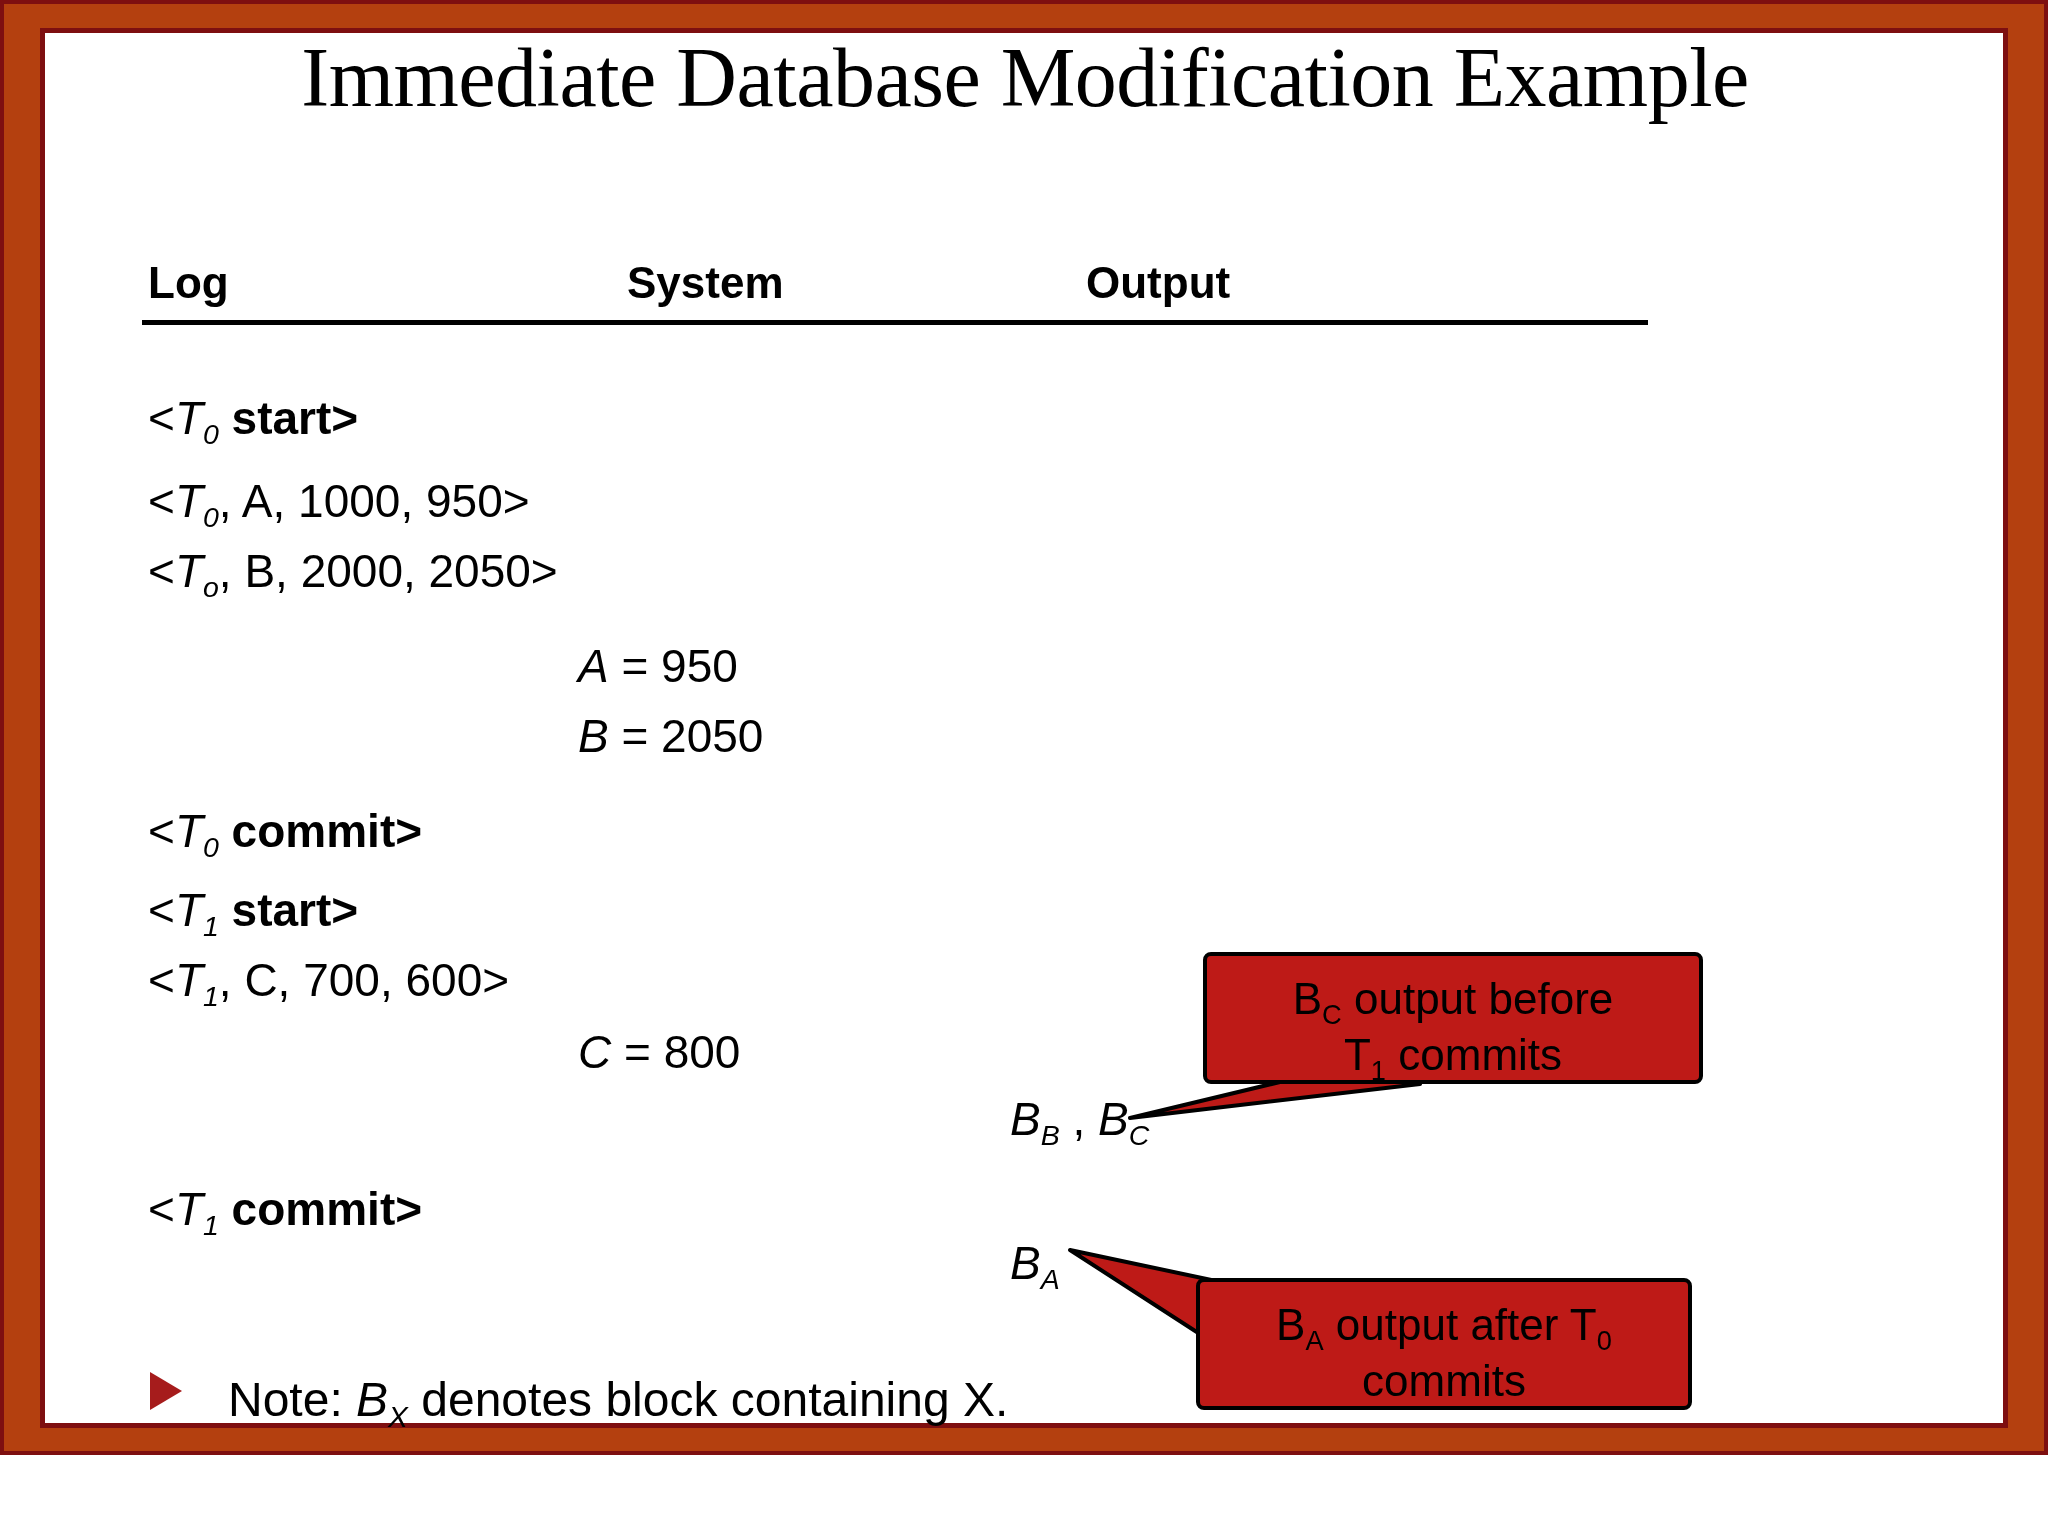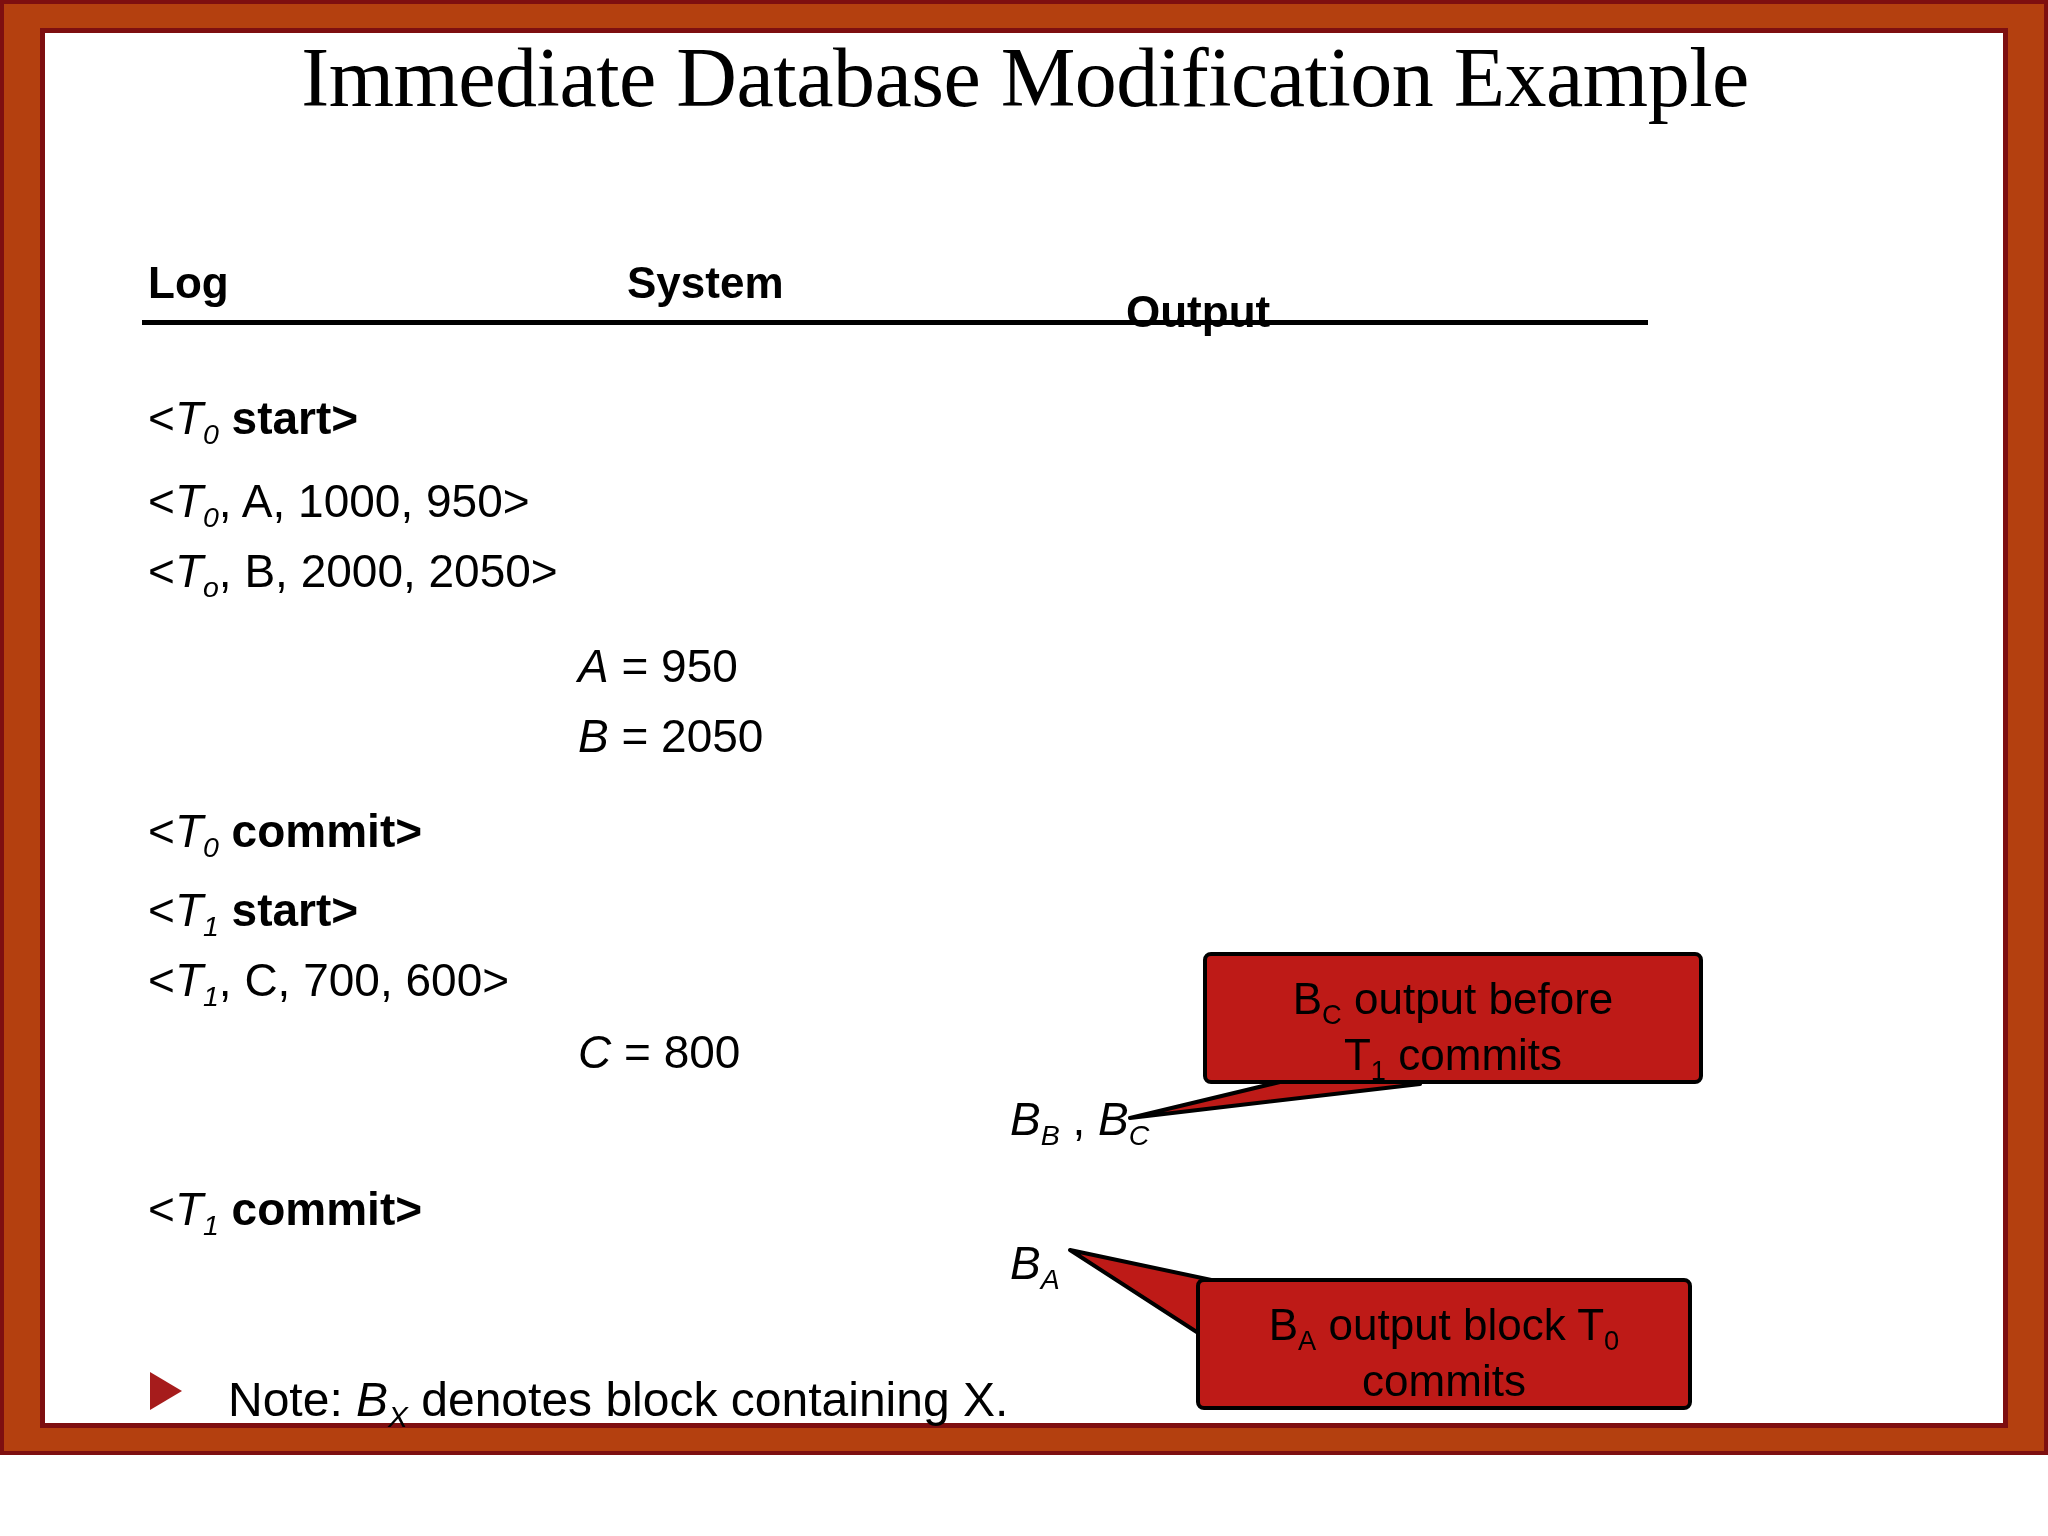--- a/index.html
+++ b/index.html
@@ -59,21 +59,21 @@
 
   
   .col-head {
     position: absolute;
     font-weight: bold;
     font-size: 44px;
     color: #000000;
   }
   .col-head.log    { left: 148px;  top: 258px; }
   .col-head.write  { left: 627px;  top: 258px; }
-  .col-head.output { left: 1126px; top: 258px; margin-top: 29px; }
+  .col-head.output { left: 1086px; top: 258px; }
 
   .head-rule {
     position: absolute;
     left: 142px;
     top: 320px;
     width: 1506px;
     height: 5px;
     background: #000000;
   }
 
@@ -230,21 +230,21 @@
       <span>T</span><sub>1</sub><span> commits</span>
     </div>
   </div>
 
   <svg class="tail tail-two" viewBox="0 0 320 140">
     <polygon points="0,10 170,120 165,45" fill="#BE1A17" stroke="#000000" stroke-width="4" stroke-linejoin="round"></polygon>
   </svg>
 
   <div class="callout callout-two">
     <div>
-      <span>B</span><sub>A</sub><span> output block T</span><sub>0</sub>
+      <span>B</span><sub>A</sub><span> output after T</span><sub>0</sub>
     </div>
     <div>commits</div>
   </div>
 
   <div class="note-row">
     <span class="note-bullet"></span>
     <span class="note-text"><span>Note: </span><span class="itl">B</span><sub class="itl">X</sub><span> denotes block containing X.</span></span>
   </div>
 
 

